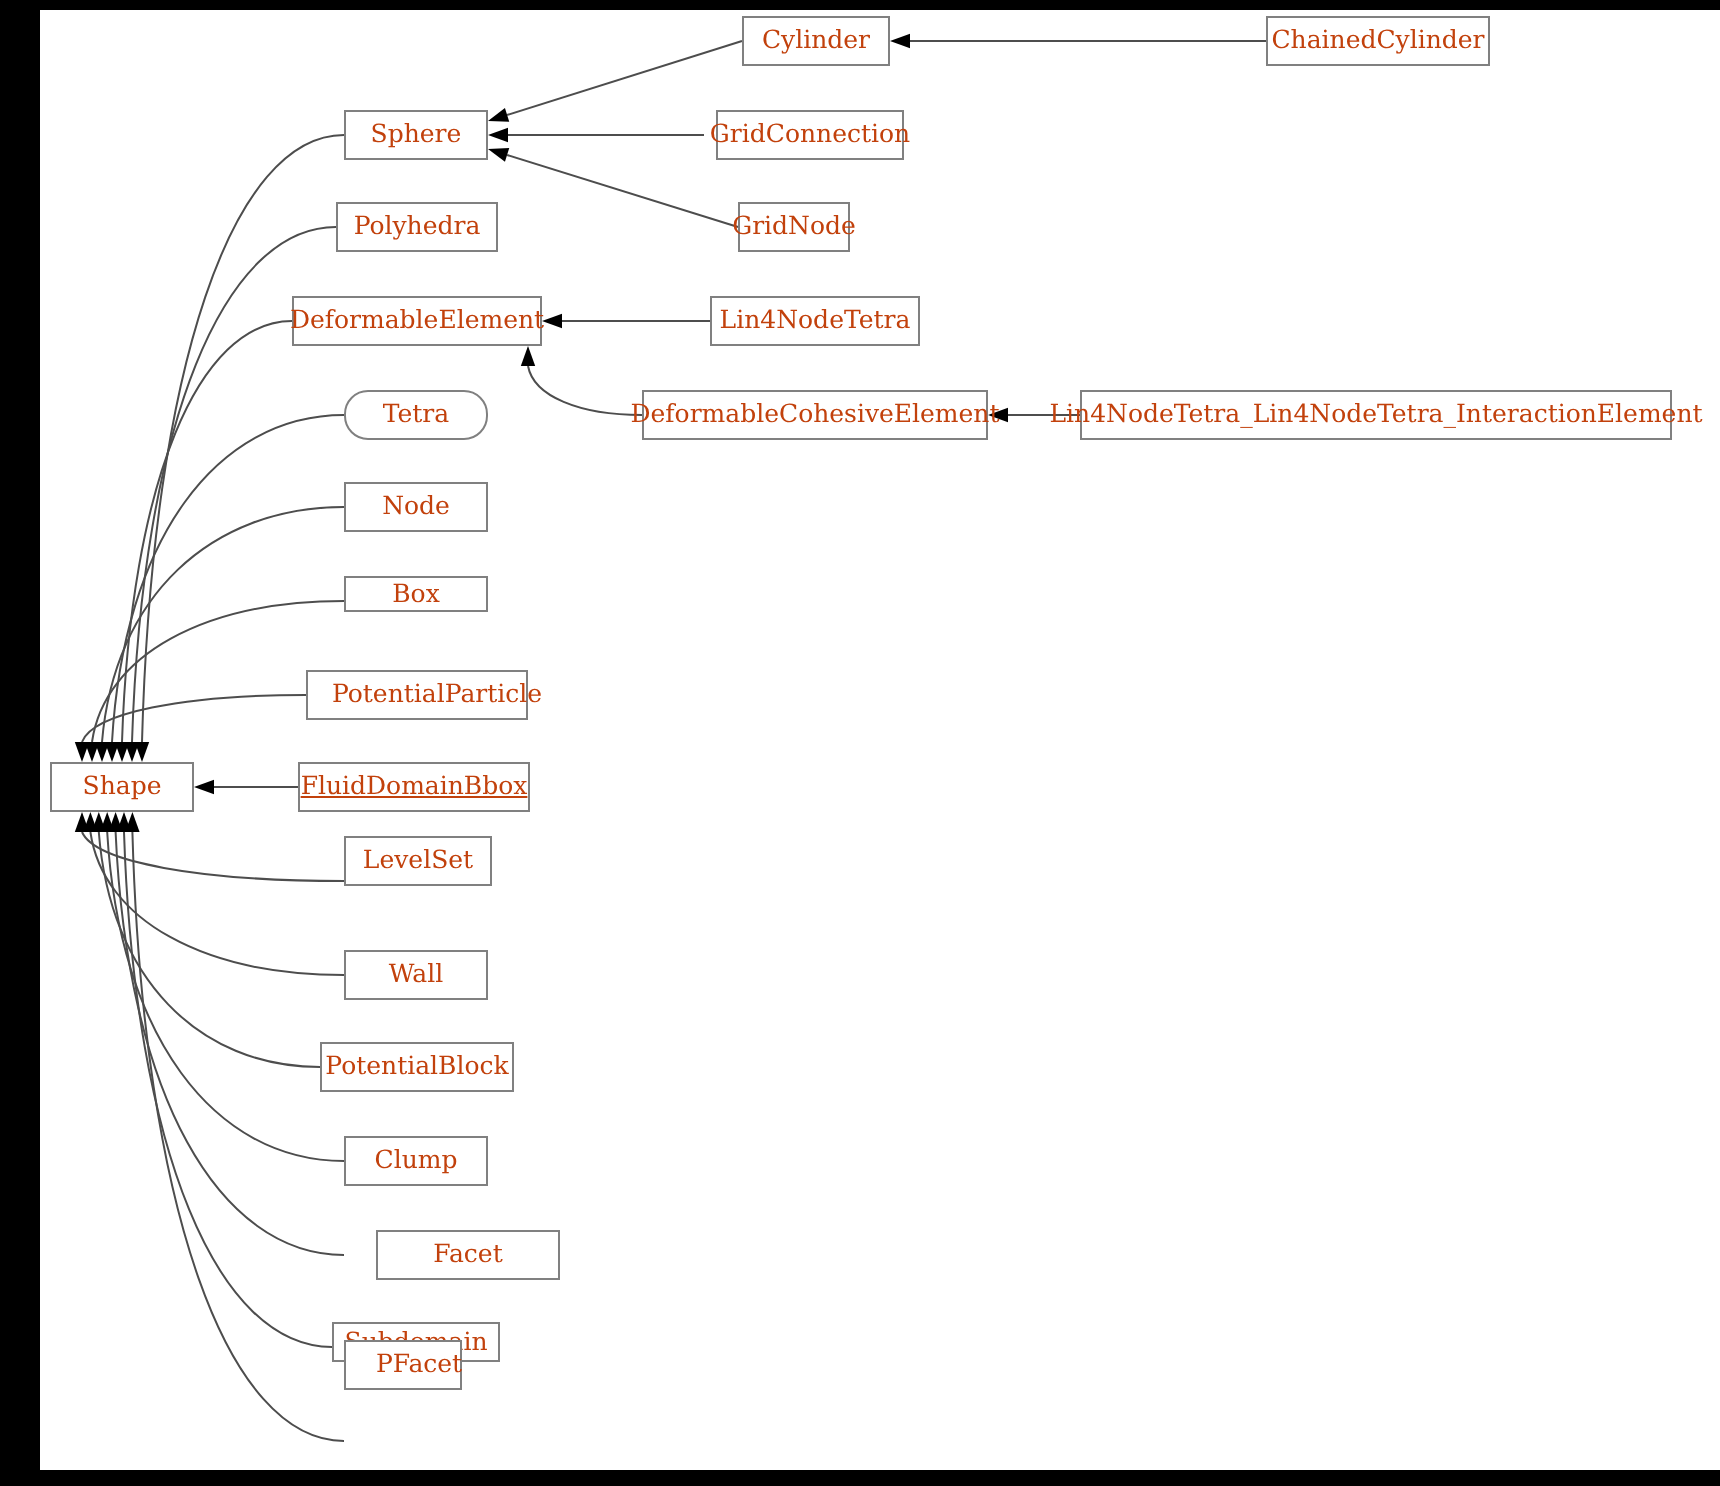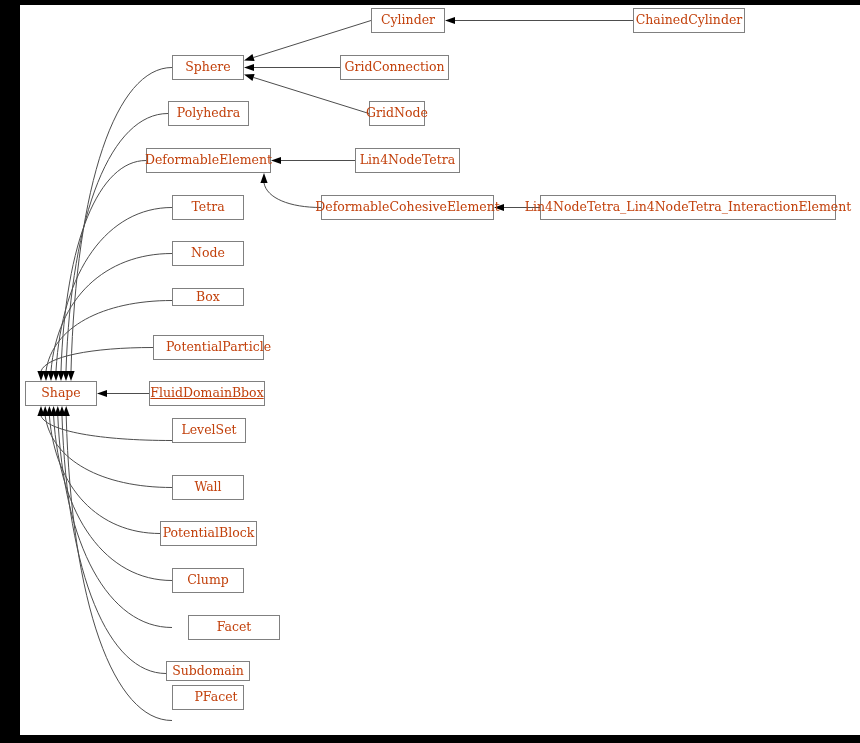--- a/index.html
+++ b/index.html
@@ -105,36 +105,36 @@
     <div id="nodes">
         <div class="node" style="left: 351px; top: 3px; width: 74px; height: 25px;">
           <span class="node-label">Cylinder</span>
         </div>
         <div class="node" style="left: 613px; top: 3px; width: 112px; height: 25px;">
           <span class="node-label">ChainedCylinder</span>
         </div>
         <div class="node" style="left: 152px; top: 50px; width: 72px; height: 25px;">
           <span class="node-label">Sphere</span>
         </div>
-        <div class="node" style="left: 320px; top: 50px; width: 109px; height: 25px;">
+        <div class="node" style="left: 338px; top: 50px; width: 94px; height: 25px;">
           <span class="node-label">GridConnection</span>
         </div>
         <div class="node" style="left: 148px; top: 96px; width: 81px; height: 25px;">
           <span class="node-label">Polyhedra</span>
         </div>
         <div class="node" style="left: 349px; top: 96px; width: 56px; height: 25px;">
           <span class="node-label">GridNode</span>
         </div>
         <div class="node" style="left: 126px; top: 143px; width: 125px; height: 25px;">
           <span class="node-label">DeformableElement</span>
         </div>
         <div class="node" style="left: 335px; top: 143px; width: 105px; height: 25px;">
           <span class="node-label">Lin4NodeTetra</span>
         </div>
-        <div class="node" style="left: 152px; top: 190px; width: 72px; height: 25px;">
+        <div class="node" style="left: 152px; top: 190px; width: 72px; height: 25px; border-radius: 12px;">
           <span class="node-label">Tetra</span>
         </div>
         <div class="node" style="left: 301px; top: 190px; width: 173px; height: 25px;">
           <span class="node-label">DeformableCohesiveElement</span>
         </div>
         <div class="node" style="left: 520px; top: 190px; width: 296px; height: 25px;">
           <span class="node-label">Lin4NodeTetra_Lin4NodeTetra_InteractionElement</span>
         </div>
         <div class="node" style="left: 152px; top: 236px; width: 72px; height: 25px;">
           <span class="node-label">Node</span>
@@ -162,18 +162,18 @@
         </div>
         <div class="node" style="left: 152px; top: 563px; width: 72px; height: 25px;">
           <span class="node-label">Clump</span>
         </div>
         <div class="node" style="left: 152px; top: 610px; width: 92px; height: 25px; margin-left: 16px;">
           <span class="node-label">Facet</span>
         </div>
         <div class="node" style="left: 146px; top: 656px; width: 84px; height: 20px;">
           <span class="node-label">Subdomain</span>
         </div>
-        <div class="node" style="left: 152px; top: 680px; width: 72px; height: 25px; padding-left: 16px;">
+        <div class="node" style="left: 152px; top: 665px; width: 59px; height: 25px; padding-left: 16px;">
           <span class="node-label">PFacet</span>
         </div>
       </div>
   </div>
 </div>
 
 </body></html>

